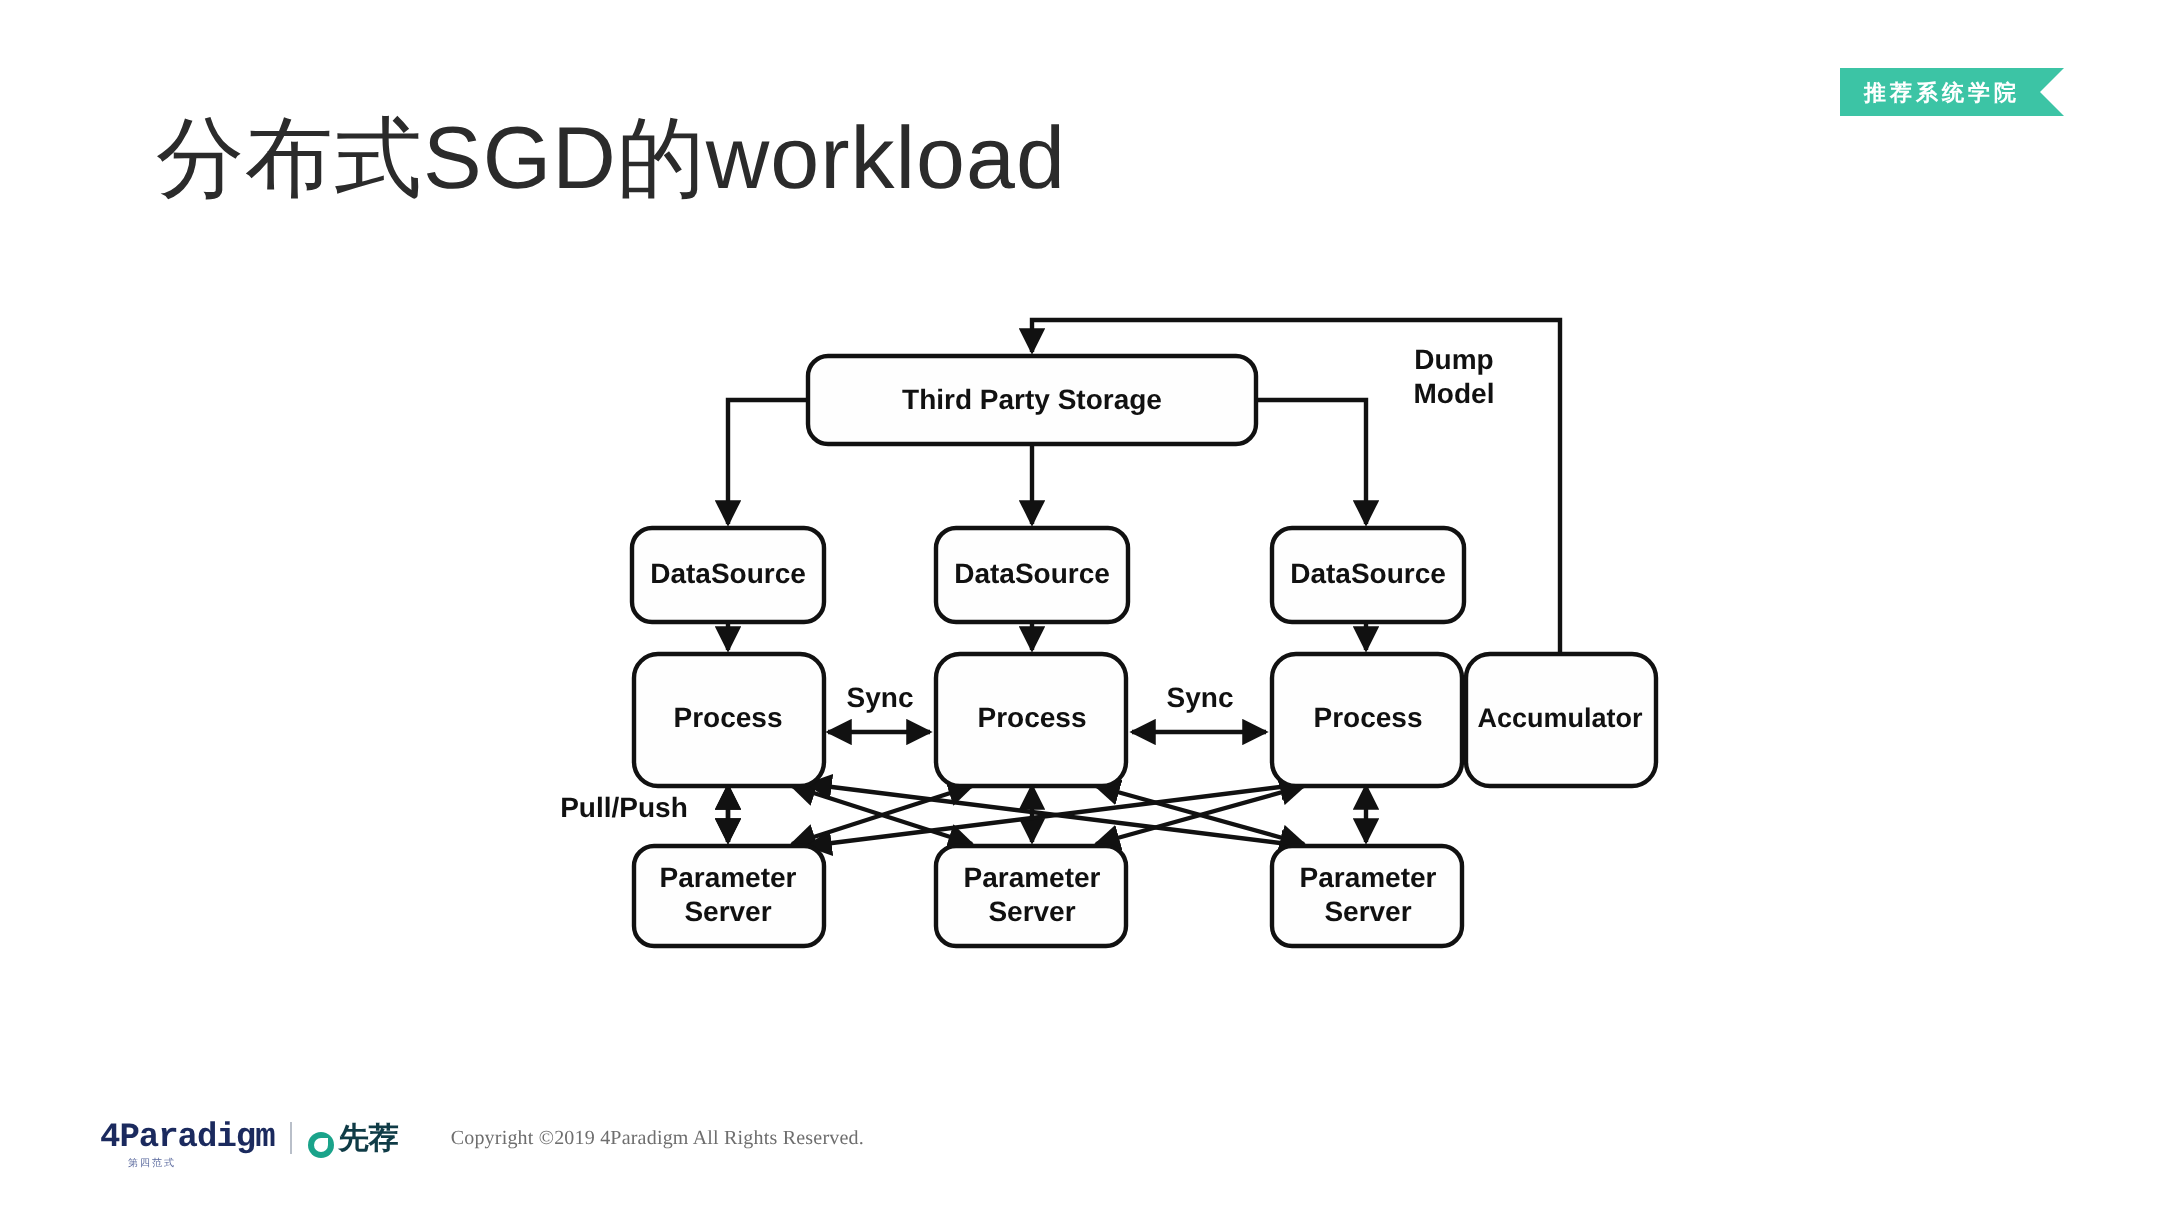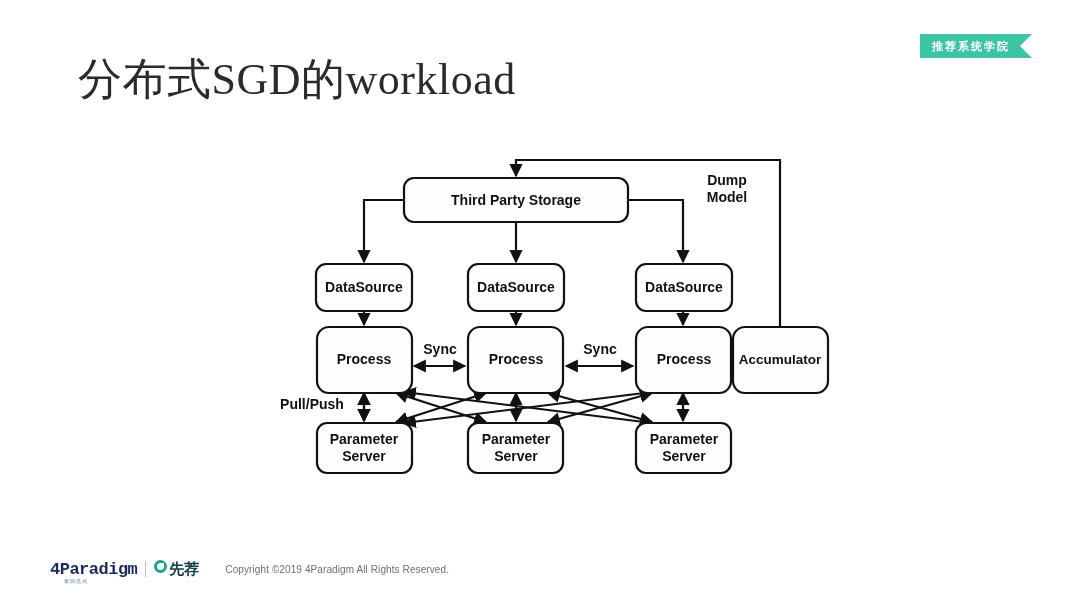--- a/index.html
+++ b/index.html
@@ -18,21 +18,21 @@
   
   #slide-title {
     position: absolute;
     left: 78px;
     top: 50px;
     font-size: 44px;
     font-weight: 300;
     color: #2b2b2b;
     letter-spacing: 0.5px;
     white-space: nowrap;
-    font-family: Liberation Serif, serif;
+    font-family: Liberation Sans, sans-serif;
   }
 
   
   #ribbon-badge {
     position: absolute;
     right: 48px;
     top: 34px;
     height: 24px;
     display: flex;
     align-items: flex-end;
@@ -126,21 +126,21 @@
     font-family: "DejaVu Sans", sans-serif;
   }
   #logo-divider {
     width: 1px;
     height: 16px;
     background: #b9bfc9;
     margin: 0 8px;
   }
   #logo-xianjian {
     display: flex;
-    align-items: flex-start;
+    align-items: flex-end;
     gap: 2px;
   }
   #logo-xianjian .leaf {
     width: 13px;
     height: 13px;
     border-radius: 50%;
     background: #1aa38a;
     position: relative;
   }
   #logo-xianjian .leaf::after {
@@ -156,21 +156,21 @@
   #logo-xianjian .word {
     font-size: 15px;
     font-weight: bold;
     color: #0f3b46;
     font-family: "DejaVu Sans", sans-serif;
   }
   #copyright {
     margin-left: 26px;
     font-size: 10px;
     color: #6e6e6e;
-    font-family: Liberation Sans, sans-serif;
+    font-family: Liberation Serif, serif;
     letter-spacing: 0.1px;
   }
 </style>
 </head>
 <body>
 
 <div id="slide-title">分布式SGD的workload</div>
 
 <div id="ribbon-badge">
   <div class="ribbon-body">推荐系统学院</div>

